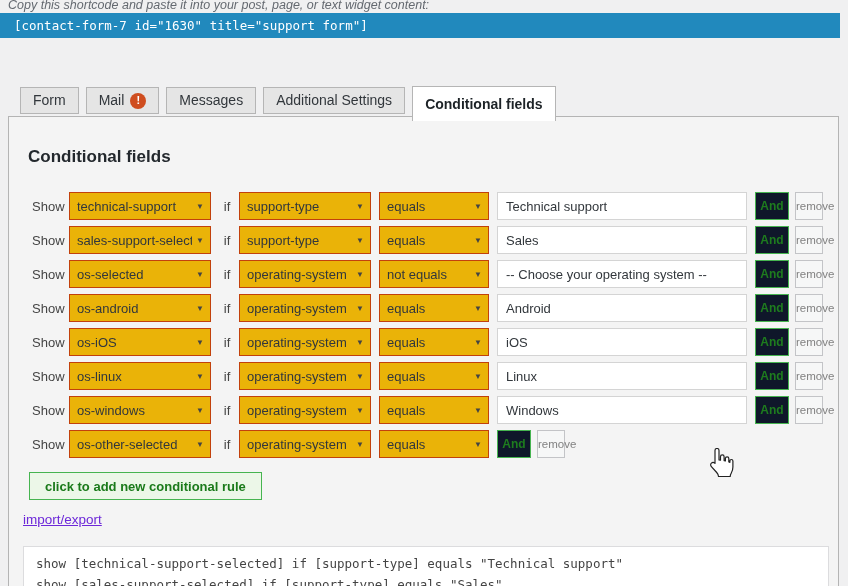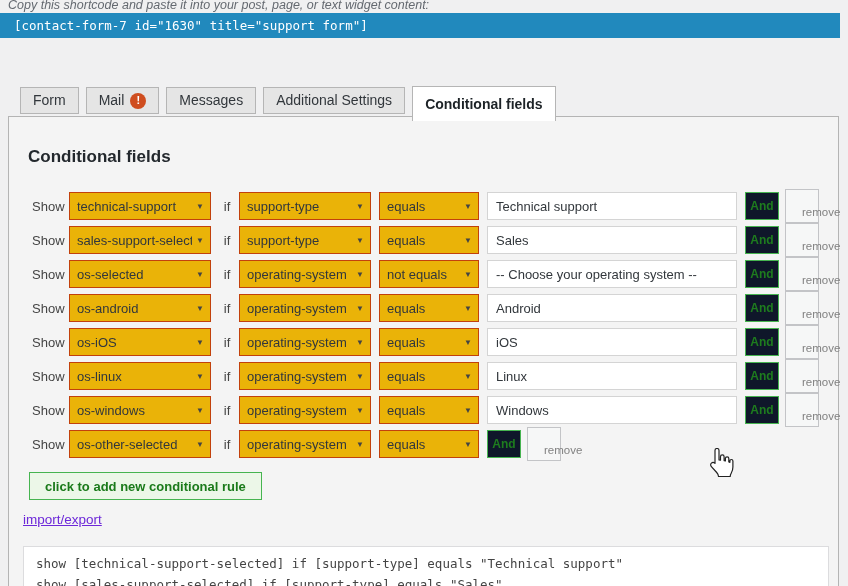--- a/index.html
+++ b/index.html
@@ -64,21 +64,21 @@
   }
   .lbl { font-size:13px; color:#444; }
   .lbl.show { width:37px; }
   .lbl.if { width:12px; margin-left:10px; margin-right:6px; text-align:center; }
 
   .sel {
     position:relative; height:28px; background:#eab308; border:1px solid #c2410c;
   }
   .w-target { width:142px; }
   .w-field  { width:132px; margin-right:8px; }
-  .w-op     { width:100px;  margin-right:8px; }
+  .w-op     { width:110px;  margin-right:8px; }
   .sel select {
     width:100%; height:100%; border:none; background:transparent;
     -webkit-appearance:none; -moz-appearance:none; appearance:none;
     font-family:"Liberation Sans", sans-serif; font-size:13px; color:#32373c;
     padding:0 18px 0 7px; white-space:nowrap; overflow:hidden; cursor:pointer;
   }
   .caret {
     position:absolute; right:6px; top:50%; transform:translateY(-50%);
     font-size:8px; color:#444; pointer-events:none;
   }
@@ -92,21 +92,21 @@
 
   button { cursor:pointer; font-family:"Liberation Sans", sans-serif; }
   .and {
     width:34px; height:28px; margin-right:6px;
     background:#0f172a; border:1px solid #46b450;
     font-size:12px; font-weight:bold; color:#1e7c1e;
   }
   .remove {
     width:28px; height:28px;
     background:#f6f7f7; border:1px solid #c3c4c7;
-    font-size:11.5px; color:#828282; padding:16px;
+    font-size:11.5px; color:#828282; padding:0;
   }
 
   .add-rule {
     position:absolute; left:20px; top:355px; height:28px; padding:0 15px;
     background:#ecf7e8; border:1px solid #46b450;
     font-size:13px; font-weight:bold; color:#1a7a1a;
   }
 
   .import-export {
     position:absolute; left:14px; top:395px;

